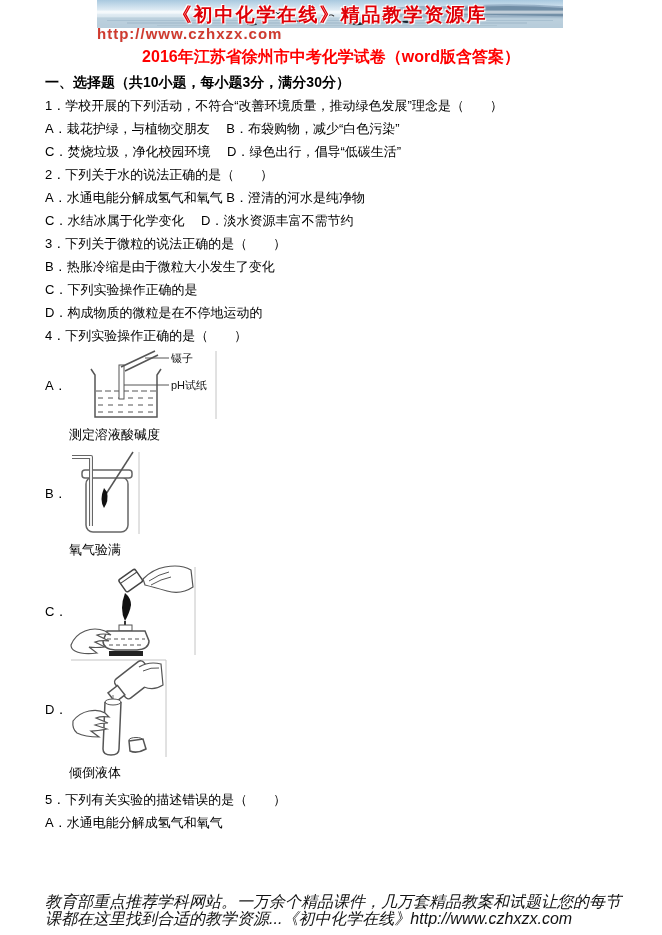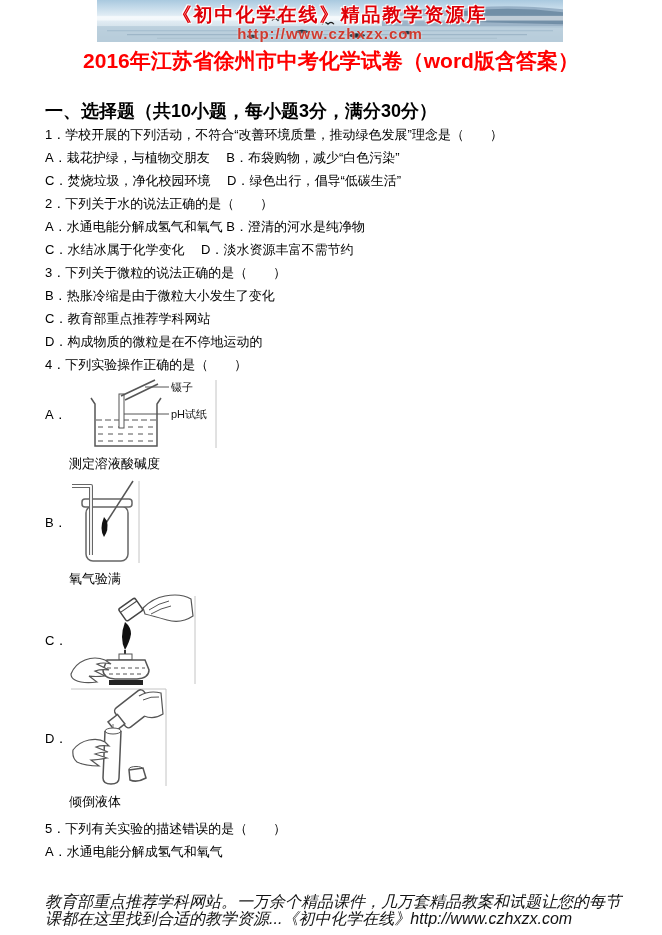--- a/index.html
+++ b/index.html
@@ -1,29 +1,29 @@
 <!DOCTYPE html>
 <html><head>
 <meta charset="utf-8">
 <style>
   html,body{margin:0;padding:0;background:#fff;}
   .page{position:relative;width:662px;height:935px;background:#fff;overflow:hidden;
         font-family:"Liberation Sans",sans-serif;color:#000;}
-  .banner{position:absolute;left:97px;top:0;width:466px;height:42px;}
+  .banner{position:absolute;left:97px;top:0;width:466px;height:28px;}
   .banner svg.bg{position:absolute;left:0;top:0;width:100%;height:100%;}
   .banner-title{position:absolute;left:0;top:2px;width:100%;text-align:center;
       font-family:"Liberation Serif",serif;font-weight:bold;font-size:19px;letter-spacing:2px;
       color:#e00007;text-shadow:0 0 2px #fff,0 0 3px #fff,1px 1px 0 #fff,-1px -1px 0 #fff;}
-  .banner-url{position:absolute;left:0;top:25px;width:100%;text-align:center;
+  .banner-url{position:absolute;left:0;top:25px;width:100%;
       font-weight:bold;font-size:15px;color:#cf3a2e;letter-spacing:1px;
       text-shadow:0 0 2px #e8f1f7;}
   .doc-title{position:absolute;left:0;top:47px;width:100%;text-align:center;
-      font-weight:bold;font-size:21px;color:#ff0000;}
+      font-weight:bold;font-size:16px;color:#ff0000;}
   .content{position:absolute;left:45px;top:70px;width:575px;font-size:13px;line-height:23px;}
-  .heading{font-weight:bold;font-size:18px;line-height:24px;margin-top:29px;}
+  .heading{font-weight:bold;font-size:14px;line-height:24px;}
   .line{line-height:23px;min-height:23px;white-space:pre-wrap;}
   .fig-row{display:flex;align-items:center;margin-top:2px;}
   .fig-letter{width:24px;flex:0 0 24px;font-size:13px;}
   .fig-caption{line-height:23px;margin-top:2px;margin-bottom:4px;margin-left:24px;}
   .footer{position:absolute;left:45px;top:893px;width:576px;font-size:16px;line-height:17px;
       font-style:italic;color:#111;}
   svg .ln{stroke:#555;stroke-width:1.5;fill:none;}
   svg .thin{stroke:#555;stroke-width:1;fill:none;}
   svg .edge{stroke:#c4c4c4;stroke-width:1;}
   svg text{font-family:"Liberation Sans",sans-serif;font-size:11px;fill:#111;}
@@ -70,21 +70,21 @@
     <div class="line">1．学校开展的下列活动，不符合“改善环境质量，推动绿色发展”理念是（　　）</div>
     <div class="line">A．栽花护绿，与植物交朋友　 B．布袋购物，减少“白色污染”</div>
     <div class="line">C．焚烧垃圾，净化校园环境　 D．绿色出行，倡导“低碳生活”</div>
 
     <div class="line">2．下列关于水的说法正确的是（　　）</div>
     <div class="line">A．水通电能分解成氢气和氧气 B．澄清的河水是纯净物</div>
     <div class="line">C．水结冰属于化学变化　 D．淡水资源丰富不需节约</div>
 
     <div class="line">3．下列关于微粒的说法正确的是（　　）</div>
     <div class="line">B．热胀冷缩是由于微粒大小发生了变化</div>
-    <div class="line">C．教育部重点推荐学科网站</div>
+    <div class="line">C．下列实验操作正确的是</div>
     <div class="line">D．构成物质的微粒是在不停地运动的</div>
 
     <div class="line">4．下列实验操作正确的是（　　）</div>
 
     <div class="fig-row">
       <span class="fig-letter">A．</span>
       <svg width="150" height="72" viewBox="0 0 150 72">
         <line class="edge" x1="147" y1="2" x2="147" y2="70"></line>
         <path class="ln" d="M22,20 L26,26 L26,68 L88,68 L88,26 L92,20"></path>
         <line class="thin" x1="27" y1="42" x2="87" y2="42" stroke-dasharray="6,3"></line>

